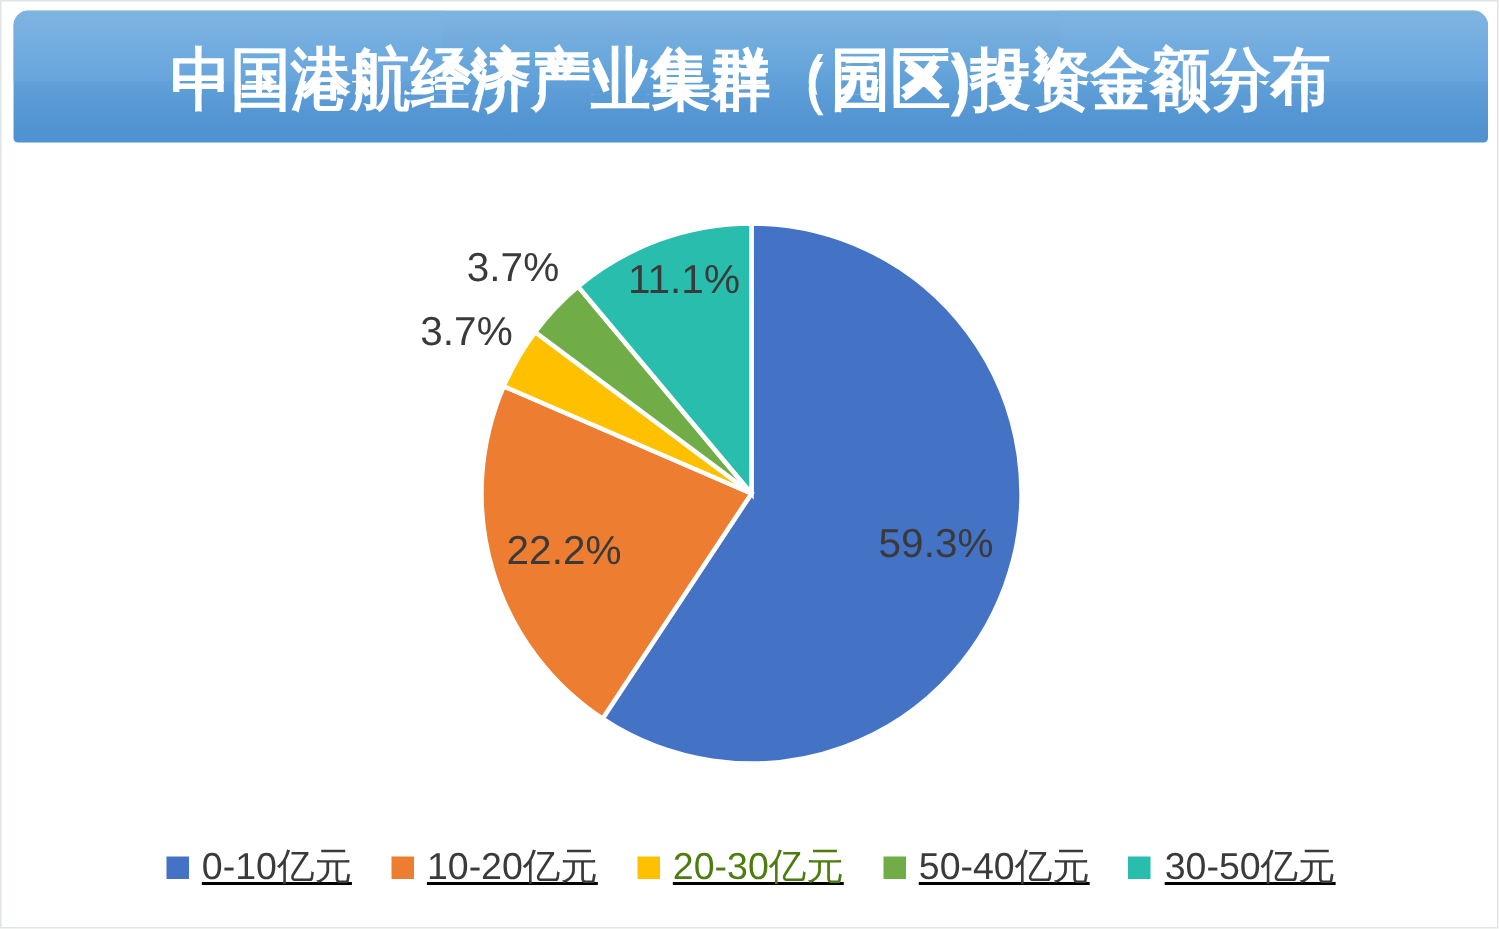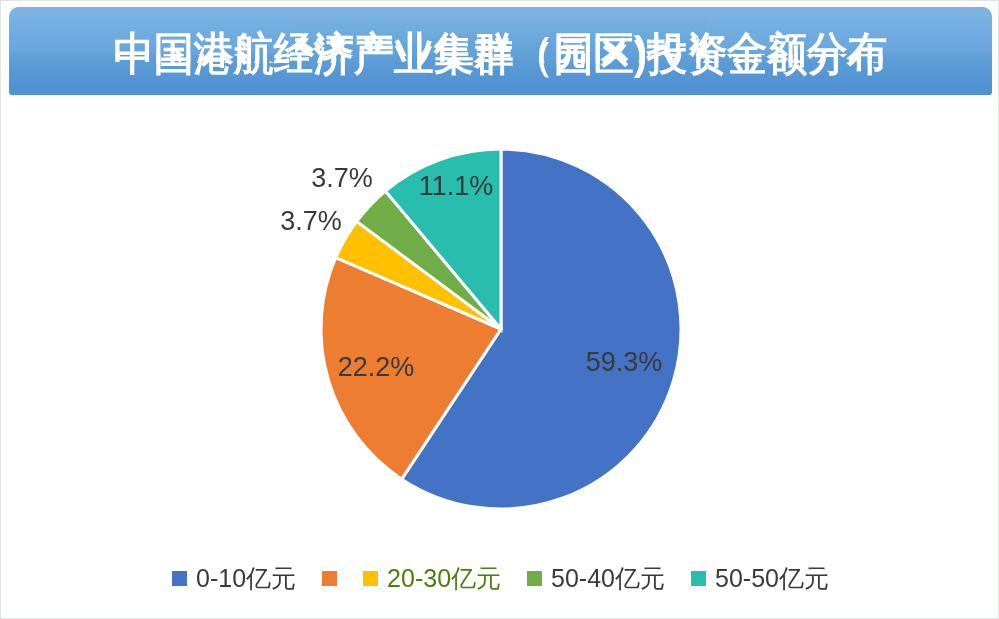--- a/index.html
+++ b/index.html
@@ -123,20 +123,21 @@
     position: absolute;
     left: 0;
     top: 556px;
     width: 999px;
     height: 42px;
     display: flex;
     flex-direction: row;
     align-items: center;
     justify-content: center;
     gap: 26px;
+    text-decoration: underline;
   }
   .legend-item {
     display: flex;
     flex-direction: row;
     align-items: center;
     gap: 9px;
   }
   .legend-swatch {
     width: 15px;
     height: 15px;
@@ -184,28 +185,29 @@
     </svg>
   </div>
 
   <div id="legend">
       <div class="legend-item">
         <span class="legend-swatch" style="background: rgb(68, 114, 196);"></span>
         <span class="legend-label" style="color: rgb(58, 58, 58);">0-10亿元</span>
       </div>
       <div class="legend-item">
         <span class="legend-swatch" style="background: rgb(237, 125, 49);"></span>
+        <span class="legend-label" style="color: rgb(58, 58, 58);">10-20亿元</span>
       </div>
       <div class="legend-item">
         <span class="legend-swatch" style="background: rgb(255, 192, 0);"></span>
         <span class="legend-label" style="color: #4d7c0f;">20-30亿元</span>
       </div>
       <div class="legend-item">
         <span class="legend-swatch" style="background: rgb(112, 173, 71);"></span>
         <span class="legend-label" style="color: rgb(58, 58, 58);">50-40亿元</span>
       </div>
       <div class="legend-item">
         <span class="legend-swatch" style="background: rgb(41, 189, 174);"></span>
-        <span class="legend-label" style="color: rgb(58, 58, 58);">50-50亿元</span>
+        <span class="legend-label" style="color: rgb(58, 58, 58);">30-50亿元</span>
       </div>
     </div>
 
 </div>
 
 </body></html>

